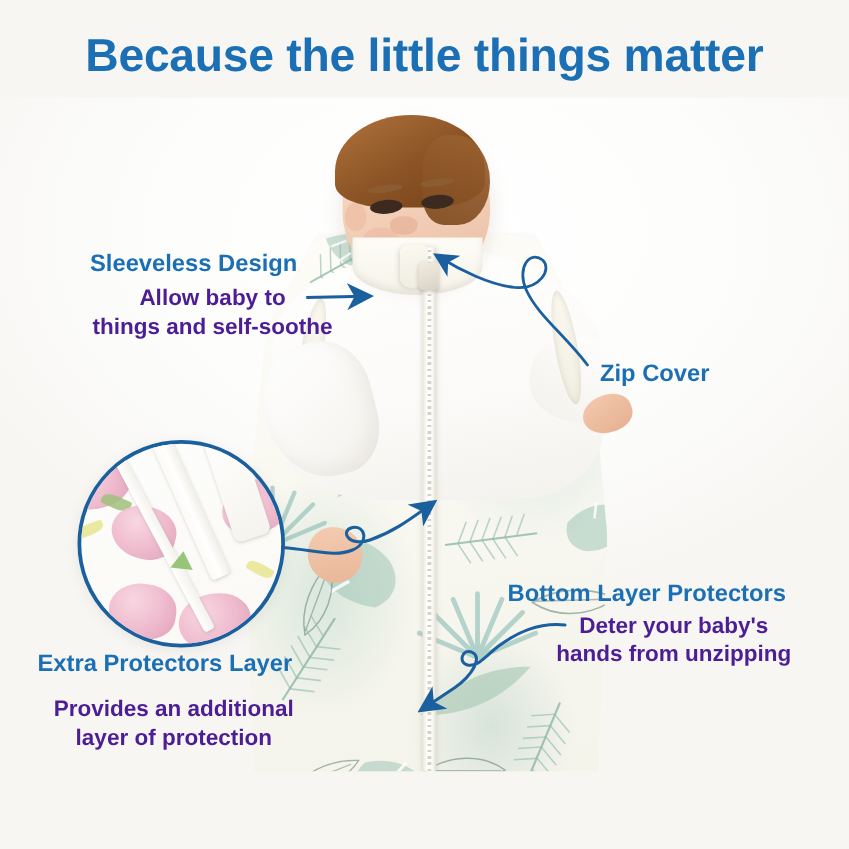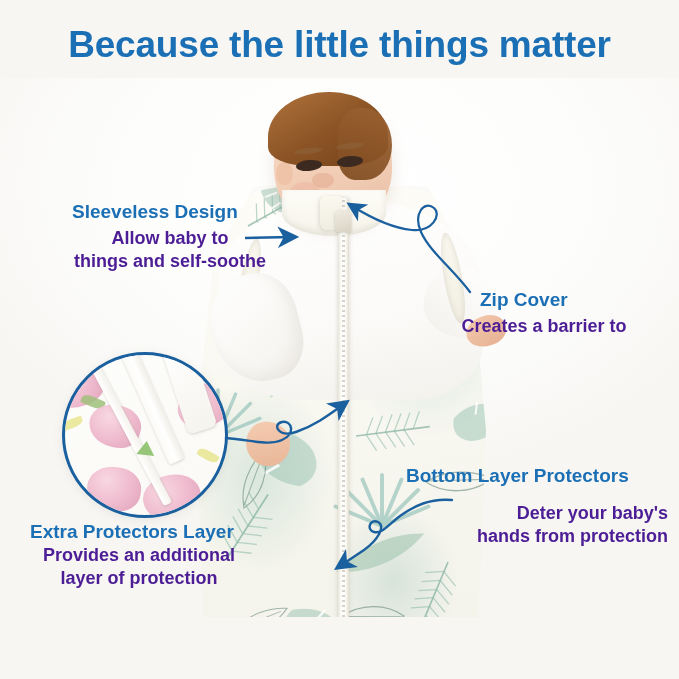--- a/index.html
+++ b/index.html
@@ -344,25 +344,25 @@
   #callout-sleeveless { left: 38px; top: 200px; text-align: left; margin-left: 32px; }
   #callout-sleeveless .ctitle { margin-left: 2px; }
   #callout-sleeveless .cbody { margin-top: 3px; text-align: center; width: 228px; margin-left: -14px;}
 
   #callout-zip { left: 444px; top: 250px; text-align: left; margin-top: 38px; }
   #callout-zip .ctitle { margin-left: 36px; }
   #callout-zip .cbody { margin-top: 3px; text-align: center; width: 200px; }
 
   #callout-bottom { left: 406px; top: 464px; }
   #callout-bottom .ctitle { font-size: 19px; }
-  #callout-bottom .cbody { margin-top: 14px; text-align: right; width: 258px; margin-left: 4px;}
+  #callout-bottom .cbody { margin-top: 1px; text-align: center; width: 258px; margin-left: 4px;}
 
   #callout-extra { left: 22px; top: 520px; }
   #callout-extra .ctitle { margin-left: 8px; }
-  #callout-extra .cbody { margin-top: 0; text-align: center; width: 250px; margin-left: -8px;}
+  #callout-extra .cbody { margin-top: 12px; text-align: center; width: 250px; margin-left: -8px;}
 
   
   .arrows {
     position: absolute;
     left: 0; top: 0;
     width: 679px; height: 679px;
     pointer-events: none;
   }
 </style>
 </head>
@@ -574,29 +574,28 @@
     <div class="ctitle">Sleeveless Design</div>
     <div class="cbody">
       <span>Allow baby to</span>
       <span>things and self-soothe</span>
     </div>
   </div>
 
   <div class="callout" id="callout-zip">
     <div class="ctitle">Zip Cover</div>
     <div class="cbody">
-      <span>Creates a barrier to</span>
     </div>
   </div>
 
   <div class="callout" id="callout-bottom">
     <div class="ctitle">Bottom Layer Protectors</div>
     <div class="cbody">
       <span>Deter your baby's</span>
-      <span>hands from protection</span>
+      <span>hands from unzipping</span>
     </div>
   </div>
 
   <div class="callout" id="callout-extra">
     <div class="ctitle">Extra Protectors Layer</div>
     <div class="cbody">
       <span>Provides an additional</span>
       <span>layer of protection</span>
     </div>
   </div>

